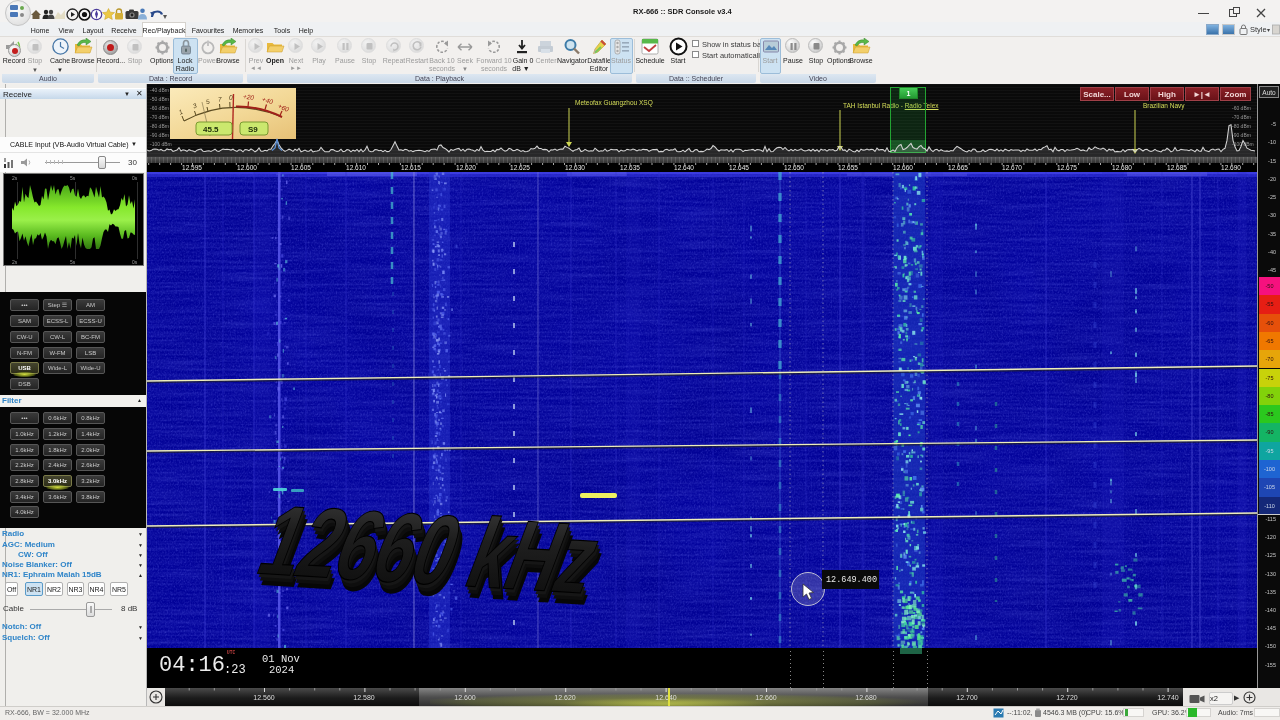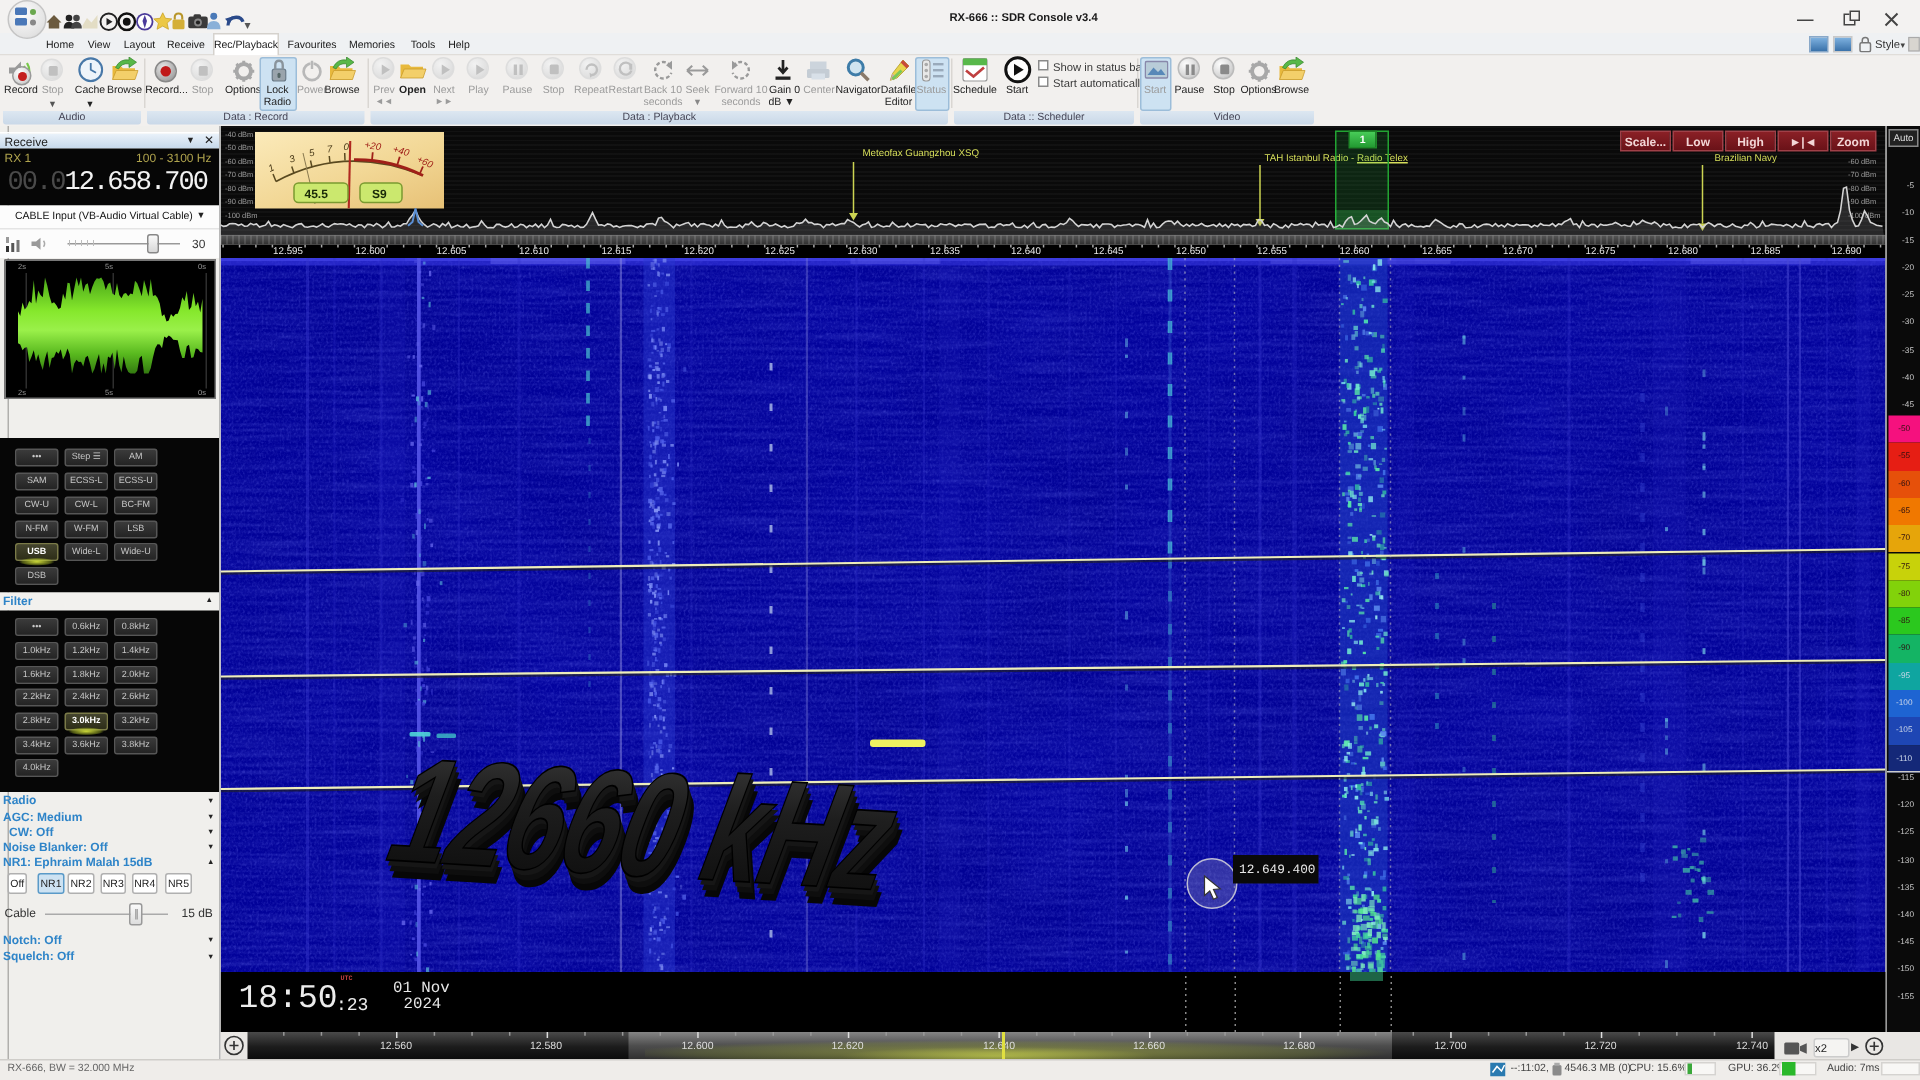--- a/index.html
+++ b/index.html
@@ -1779,21 +1779,21 @@
     <div class="gutlbl" style="left:1258px;top:534px">-120</div>
     <div class="gutlbl" style="left:1258px;top:552px">-125</div>
     <div class="gutlbl" style="left:1258px;top:571px">-130</div>
     <div class="gutlbl" style="left:1258px;top:589px">-135</div>
     <div class="gutlbl" style="left:1258px;top:607px">-140</div>
     <div class="gutlbl" style="left:1258px;top:625px">-145</div>
     <div class="gutlbl" style="left:1258px;top:643px">-150</div>
     <div class="gutlbl" style="left:1258px;top:662px">-155</div>
     <div class="ab" style="left:1258px;top:688px;width:22px;height:18px;background:#eceae7"></div>
     <div class="ab" style="left:147px;top:648px;width:1110px;height:40px;background:#000"></div>
-<div class="ab mono" style="left:159px;top:653px;font-size:22px;color:#ececec">18:50</div>
+<div class="ab mono" style="left:159px;top:653px;font-size:22px;color:#ececec">04:16</div>
 <div class="ab mono" style="left:224px;top:663px;font-size:12px;color:#ececec">:23</div>
 <div class="ab mono" style="left:227px;top:650px;font-size:4.5px;color:#c04040;font-weight:bold">UTC</div>
 <div class="ab mono" style="left:262px;top:653px;font-size:10.5px;color:#e8e8e8">01 Nov</div>
 <div class="ab mono" style="left:269px;top:664px;font-size:10.5px;color:#e8e8e8">2024</div>
     <div class="ab" style="left:900px;top:648px;width:22px;height:6px;background:rgba(60,200,140,0.5)"></div>
     <div class="ab" style="left:790px;top:648px;width:1px;height:40px;background:repeating-linear-gradient(0deg,#888 0 1.5px,transparent 1.5px 4px)"></div>
     <div class="ab" style="left:823px;top:648px;width:1px;height:40px;background:repeating-linear-gradient(0deg,#888 0 1.5px,transparent 1.5px 4px)"></div>
     <div class="ab" style="left:893px;top:648px;width:1px;height:40px;background:repeating-linear-gradient(0deg,#888 0 1.5px,transparent 1.5px 4px)"></div>
     <div class="ab" style="left:927px;top:648px;width:1px;height:40px;background:repeating-linear-gradient(0deg,#888 0 1.5px,transparent 1.5px 4px)"></div>
     <div class="ab" style="left:791px;top:572px;width:34px;height:34px;border-radius:50%;background:rgba(125,125,185,0.38);border:1.5px solid #bcbcd4"></div>
@@ -1893,25 +1893,20 @@
 <div class="ab" style="left:1188px;top:708px;width:9px;height:9px;background:#2ab82a"></div>
 <div class="ab sblbl" style="left:1218px;top:709px">Audio: 7ms</div>
 <div class="ab" style="left:1254px;top:708px;width:26px;height:9px;background:#f8f7f5;border:1px solid #d5d3d0"></div>
     <div class="ab" style="left:0;top:84px;width:147px;height:622px;background:#f0efec"></div>
     <div class="ab" style="left:5px;top:84px;width:1px;height:622px;background:#b0afac"></div>
     <div class="ab" style="left:0;top:88px;width:146px;height:11px;background:linear-gradient(#eaf2fa,#c6d8ea);border-top:1px solid #fff">
 <div class="ab" style="left:3px;top:1px;font-size:8px;color:#222">Receive</div>
 <div class="ab" style="left:124px;top:2px;font-size:6px;color:#222">▼</div>
 <div class="ab" style="left:136px;top:0px;font-size:8px;color:#222">✕</div>
     </div>
-    <div class="ab" style="left:0;top:99px;width:146px;height:38px;background:#060606">
-<div class="ab" style="left:3px;top:2px;font-size:8px;color:#b0a44e">RX 1</div>
-<div class="ab" style="right:5px;top:2px;font-size:8px;color:#b0a44e">100 - 3100 Hz</div>
-<div class="ab mono" style="left:5px;top:13px;font-size:18px;letter-spacing:-1.3px;color:#4a4a4a">00.0<span style="color:#f2f2f2">12.658.700</span></div>
-</div>
     <div class="ab" style="left:0;top:137px;width:146px;height:35px;background:#fcfcfc"></div>
 <div class="ab" style="left:0;top:152px;width:146px;height:1px;background:#e4e4e4"></div>
 <div class="ab" style="left:10px;top:141px;font-size:7px;color:#111">CABLE Input (VB-Audio Virtual Cable)</div>
 <div class="ab" style="left:131px;top:141px;font-size:6px;color:#222">▼</div>
     <svg class="ab" style="left:3px;top:157px" width="13" height="11">
       <rect x="1" y="7" width="2" height="4" fill="#333"></rect>
       <rect x="4.5" y="5" width="2" height="6" fill="#555"></rect>
       <rect x="8" y="3" width="2" height="8" fill="#777"></rect>
       <rect x="1" y="1" width="2" height="4" fill="#999"></rect>
     </svg>
@@ -1986,34 +1981,34 @@
     <div class="selglow" style="left:41px;top:484px"></div>
     <div class="modebtn" style="left:76px;top:475px">3.2kHz</div>
     <div class="modebtn" style="left:10px;top:491px">3.4kHz</div>
     <div class="modebtn" style="left:43px;top:491px">3.6kHz</div>
     <div class="modebtn" style="left:76px;top:491px">3.8kHz</div>
     <div class="modebtn" style="left:10px;top:506px">4.0kHz</div>
     <div class="ab bluehdr" style="left:2px;top:529px">Radio</div>
     <div class="ab" style="left:138px;top:531px;font-size:5px;color:#222">▼</div>
     <div class="ab bluehdr" style="left:2px;top:540px">AGC: Medium</div>
     <div class="ab" style="left:138px;top:542px;font-size:5px;color:#222">▼</div>
-    <div class="ab bluehdr" style="left:6px;top:550px">CW: Off</div>
+    <div class="ab bluehdr" style="left:18px;top:550px">CW: Off</div>
     <div class="ab" style="left:138px;top:552px;font-size:5px;color:#222">▼</div>
     <div class="ab bluehdr" style="left:2px;top:560px">Noise Blanker: Off</div>
     <div class="ab" style="left:138px;top:562px;font-size:5px;color:#222">▼</div>
     <div class="ab bluehdr" style="left:2px;top:570px">NR1: Ephraim Malah 15dB</div>
     <div class="ab" style="left:138px;top:572px;font-size:5px;color:#222">▲</div>
     <div class="ab" style="left:5px;top:582px;width:13px;height:14px;background:#fff;border:1px solid #b0b0b0;border-radius:2px;font-size:7px;color:#222;text-align:center;line-height:13px">Off</div>
     <div class="ab" style="left:25px;top:582px;width:18px;height:14px;background:#cde2f2;border:1px solid #5a9ac8;border-radius:2px;font-size:7px;color:#222;text-align:center;line-height:13px">NR1</div>
     <div class="ab" style="left:45px;top:582px;width:18px;height:14px;background:#fff;border:1px solid #b0b0b0;border-radius:2px;font-size:7px;color:#222;text-align:center;line-height:13px">NR2</div>
     <div class="ab" style="left:67px;top:582px;width:17px;height:14px;background:#fff;border:1px solid #b0b0b0;border-radius:2px;font-size:7px;color:#222;text-align:center;line-height:13px">NR3</div>
     <div class="ab" style="left:88px;top:582px;width:17px;height:14px;background:#fff;border:1px solid #b0b0b0;border-radius:2px;font-size:7px;color:#222;text-align:center;line-height:13px">NR4</div>
     <div class="ab" style="left:110px;top:582px;width:18px;height:14px;background:#fff;border:1px solid #b0b0b0;border-radius:2px;font-size:7px;color:#222;text-align:center;line-height:13px">NR5</div>
     <div class="ab" style="left:3px;top:604px;font-size:8px;color:#333">Cable</div>
 <div class="ab" style="left:30px;top:609px;width:82px;height:1px;background:#aaa"></div>
 <div class="ab" style="left:86px;top:602px;width:9px;height:15px;background:linear-gradient(#fafafa,#ddd);border:1px solid #999;border-radius:2px"></div>
 <div class="ab" style="left:89.5px;top:606px;width:2px;height:7px;border-left:1px solid #aaa;border-right:1px solid #aaa"></div>
-<div class="ab" style="left:121px;top:604px;font-size:8px;color:#333">15 dB</div>
+<div class="ab" style="left:121px;top:604px;font-size:8px;color:#333">8 dB</div>
     <div class="ab bluehdr" style="left:2px;top:622px">Notch: Off</div>
 <div class="ab" style="left:138px;top:624px;font-size:5px;color:#222">▼</div>
 <div class="ab bluehdr" style="left:2px;top:633px">Squelch: Off</div>
 <div class="ab" style="left:138px;top:635px;font-size:5px;color:#222">▼</div>
     <div class="ab" style="left:146px;top:84px;width:1px;height:622px;background:#b8b8b8"></div>
   </div>
 </body></html>

